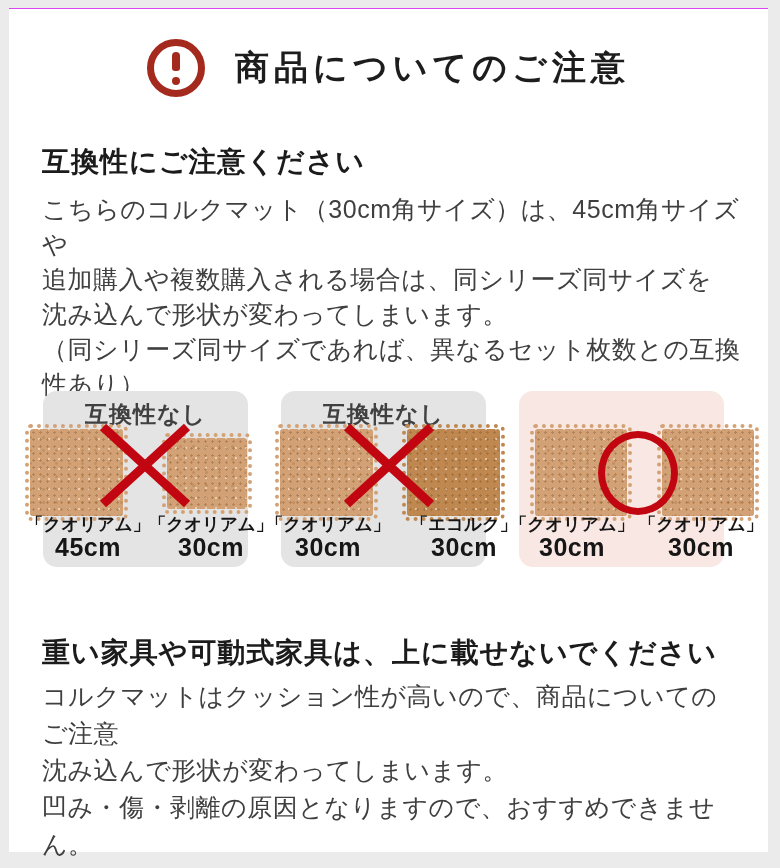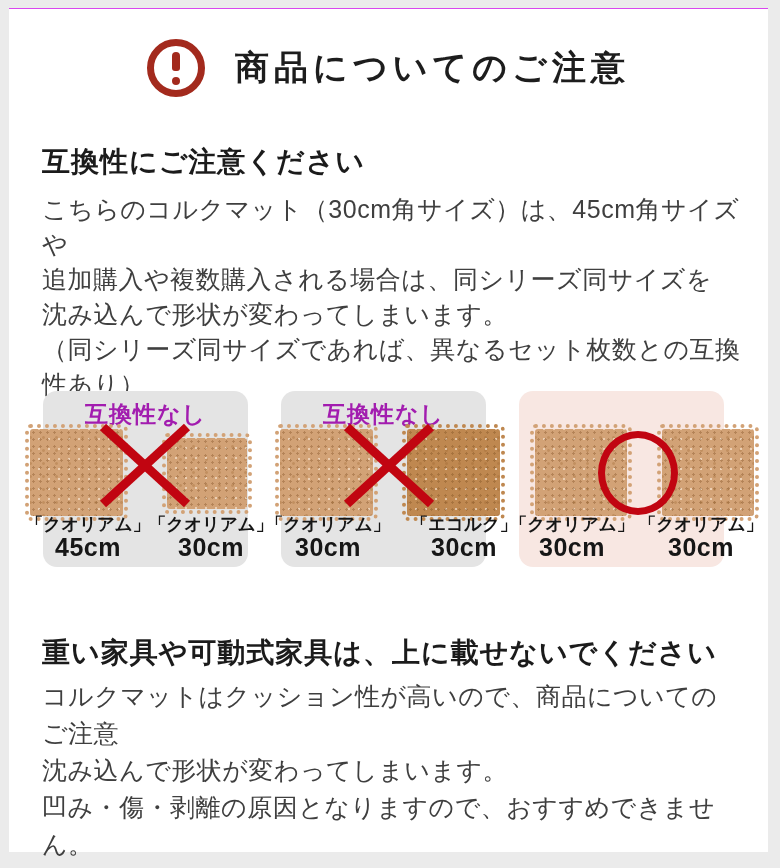--- a/index.html
+++ b/index.html
@@ -32,21 +32,21 @@
   .sec p{margin:0;font-size:25px;line-height:35px;color:#3f3f3f;letter-spacing:0.5px;}
   .sec2 p{line-height:37px;}
 
   
   .cards-row{position:absolute;top:374px;left:24px;display:flex;gap:13px;}
   .card{position:relative;width:225px;height:184px;flex:0 0 auto;}
   .card-bg{position:absolute;left:10px;right:10px;top:8px;bottom:0;border-radius:14px;}
   .card-bg.gray{background:#e4e4e4;}
   .card-bg.pink{background:#f8e7e2;}
   .status{position:absolute;top:16px;width:100%;text-align:center;
-          font-size:23px;font-weight:700;color:#a21caf;letter-spacing:1px;}
+          font-size:23px;font-weight:700;color:#404040;letter-spacing:1px;}
 
   
   .mat{
     position:absolute;border-radius:3px;
     background-color:#d2a276;
     background-image:
       radial-gradient(rgba(122,74,28,0.35) 1px, transparent 1.4px),
       radial-gradient(rgba(255,244,230,0.55) 1px, transparent 1.3px),
       radial-gradient(rgba(150,95,40,0.28) 1.2px, transparent 1.6px);
     background-size:7px 7px,10px 10px,13px 13px;

